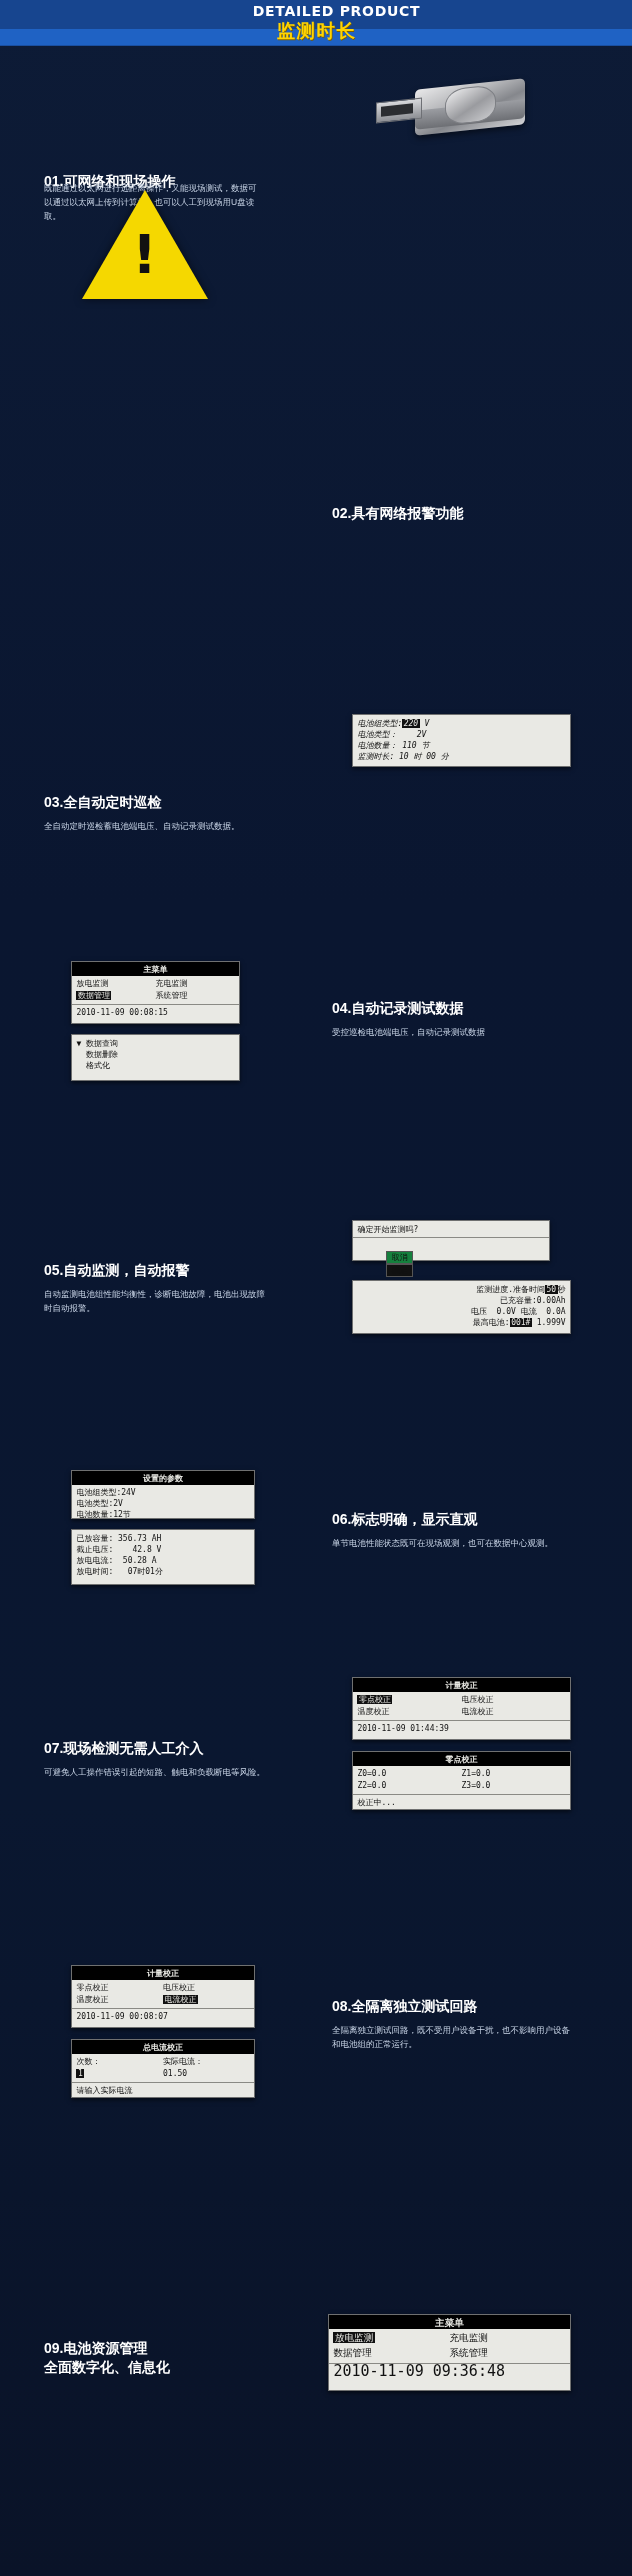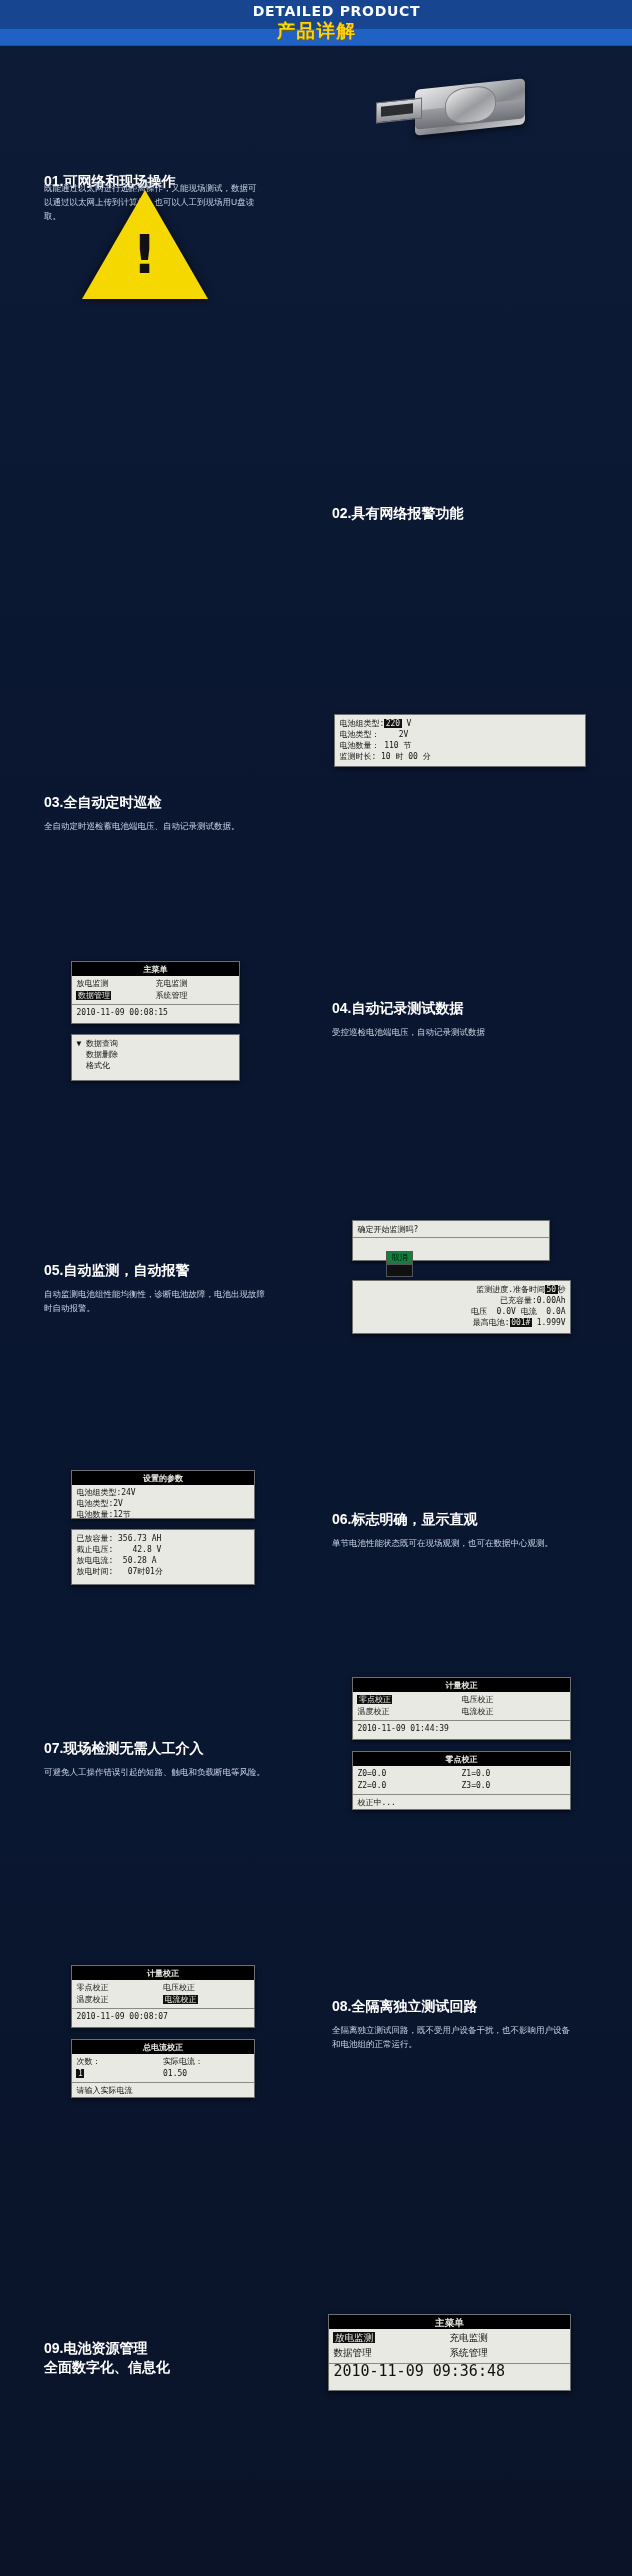--- a/index.html
+++ b/index.html
@@ -137,21 +137,21 @@
 </style>
 </head>
 <body>
 
 <div class="page">
 
   <div class="header">
     <div class="bar-top"></div>
     <div class="bar-bot"></div>
     <div class="title-en">DETAILED PRODUCT</div>
-    <div class="title-cn">产品详解</div>
+    <div class="title-cn">监测时长</div>
   </div>
 
   <div class="sec-title" style="left:44px;top:173px;">01.可网络和现场操作</div>
   <div class="sec-text" style="left:44px;top:181px;width:213px;">既能通过以太网进行远距离操作，又能现场测试，数据可以通过以太网上传到计算机，也可以人工到现场用U盘读取。</div>
 
   <div class="usb">
     <div class="body"></div>
     <div class="body2"></div>
     <div class="cap"></div>
     <div class="plug"></div>
@@ -160,21 +160,21 @@
 
   <div class="warn">
     <div class="tri"></div>
     <div class="bang">!</div>
   </div>
   <div class="sec-title" style="left:332px;top:505px;">02.具有网络报警功能</div>
 
   <div class="sec-title" style="left:44px;top:794px;">03.全自动定时巡检</div>
   <div class="sec-text" style="left:44px;top:819px;width:221px;">全自动定时巡检蓄电池端电压、自动记录测试数据。</div>
 
-  <div class="lcd" style="left:334px;top:714px;width:252px;height:53px;">
+  <div class="lcd" style="left:352px;top:714px;width:219px;height:53px;font-style:italic;">
     <div class="row">电池组类型:<span class="inv">220</span> V</div>
     <div class="row">电池类型：    2V</div>
     <div class="row">电池数量： 110 节</div>
     <div class="row">监测时长: 10 时 00 分</div>
   </div>
 
   <div class="lcd" style="left:71px;top:961px;width:169px;height:63px;">
     <div class="hdr">主菜单</div>
     <div class="grid">
       <div class="c">放电监测</div>

